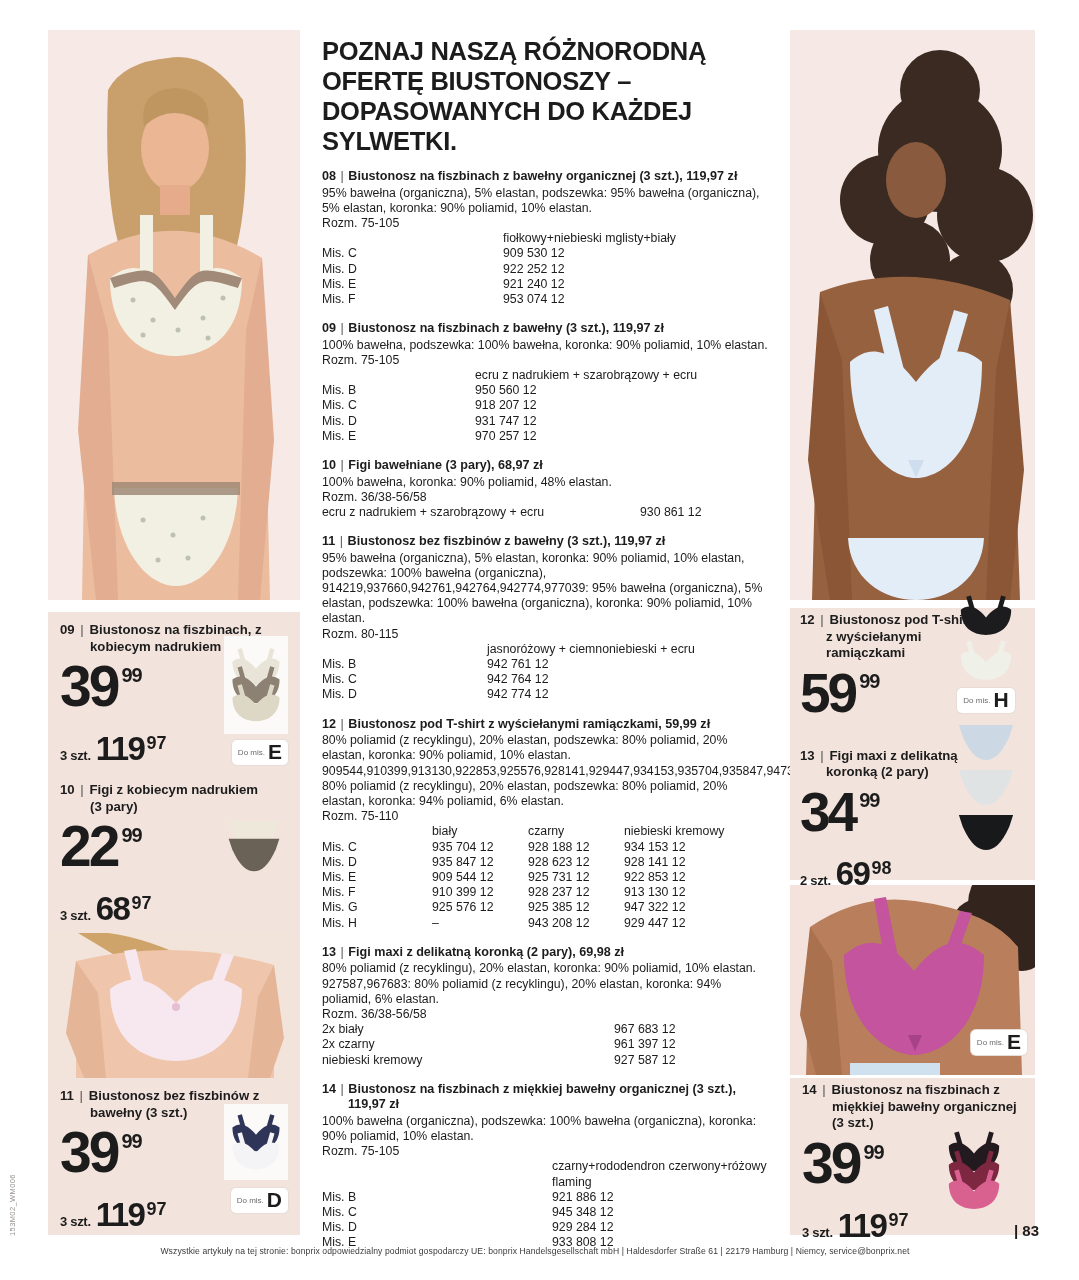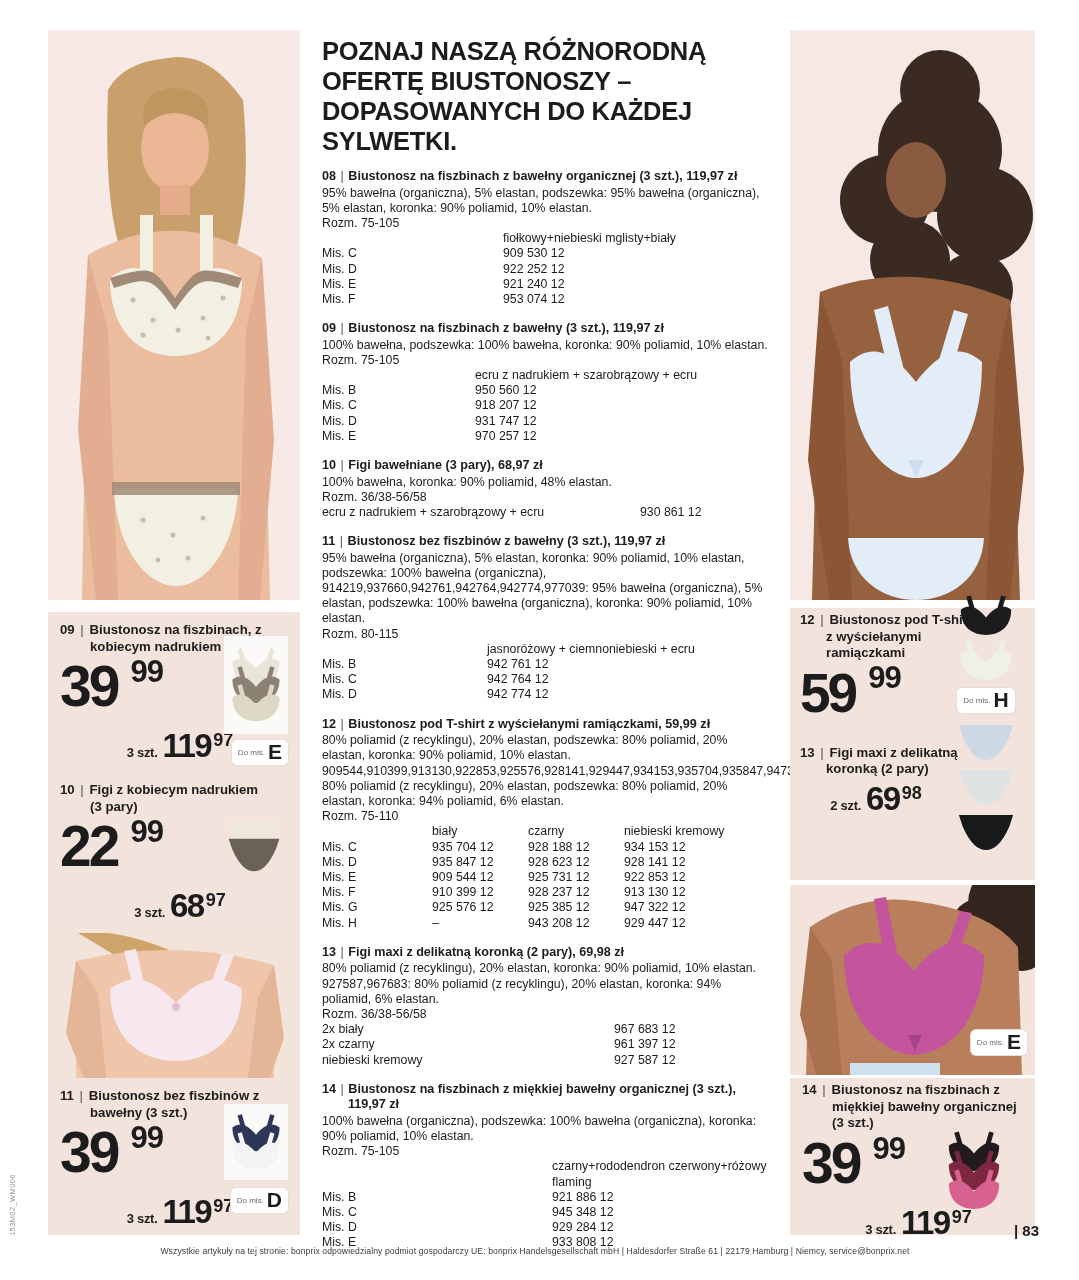--- a/index.html
+++ b/index.html
@@ -21,22 +21,22 @@
   #right-panel-14{left:790px;top:1078px;width:245px;height:157px;}
   .pricebox{position:absolute;left:0;width:100%;}
   .box09{top:6px;height:152px;}
   .box10{top:166px;height:150px;}
   .box11{top:472px;height:151px;}
   .box-pad{padding:4px 0 0 12px;}
   .box-title{font-weight:bold;font-size:13.2px;line-height:16.5px;width:178px;
     padding-left:30px;text-indent:-30px;}
   .box-title .sep{font-weight:normal;color:#555;padding:0 2px;}
   .price{font-weight:bold;font-size:57px;line-height:58px;letter-spacing:-3px;margin-top:2px;}
-  .price .pd{font-size:31px;letter-spacing:-1px;position:relative;top:-24px;margin-left:13px;text-align:center;}
-  .total{font-weight:bold;margin-top:2px;text-align:center;}
+  .price .pd{font-size:20px;letter-spacing:-1px;position:relative;top:-24px;margin-left:4px;text-align:center;}
+  .total{font-weight:bold;margin-top:2px;}
   .total .qty{font-size:13px;letter-spacing:-0.3px;margin-right:5px;}
   .total .ti{font-size:33px;letter-spacing:-1.5px;}
   .total .td{font-size:18px;position:relative;top:-11px;margin-left:2px;}
   
   .thumb-white{position:absolute;background:#fbfaf8;display:flex;flex-direction:column;
     align-items:center;justify-content:center;}
   .t09{right:12px;top:18px;width:64px;height:98px;}
   .t10{right:14px;top:28px;width:64px;height:80px;background:transparent;}
   .t11{right:12px;top:20px;width:64px;height:76px;}
   .thumb-stack svg{display:block;margin-top:-22px;}
@@ -293,20 +293,21 @@
     </div>
 </div>
 
 <div class="panel" id="right-panel">
   <div class="textcol">
       <div class="box-title">12 <span class="sep">|</span> Biustonosz pod T-shirt z wyściełanymi ramiączkami</div>
       <div class="price"><span class="pi">59</span><span class="pd">99</span></div>
       <div style="margin-top:14px">
         <div class="box-title">13 <span class="sep">|</span> Figi maxi z delikatną koronką (2 pary)</div>
       </div>
+      <div class="price"><span class="pi">34</span><span class="pd">99</span></div>
       <div class="total"><span class="qty">2 szt.</span><span class="ti">69</span><span class="td">98</span></div>
     </div>
   <div class="thumbcol">
       <svg width="62" height="43" viewBox="0 0 64 44">
         <path d="M14,2 L18,16 M50,2 L46,16" stroke="#1c1c1f" stroke-width="5" fill="none"></path>
         <path d="M6,16 C6,34 18,42 32,42 C46,42 58,34 58,16 C50,10 42,12 32,24 C22,12 14,10 6,16 Z" fill="#1c1c1f"></path>
       </svg>
       <svg width="62" height="43" viewBox="0 0 64 44">
         <path d="M14,2 L18,16 M50,2 L46,16" stroke="#eff0e8" stroke-width="5" fill="none"></path>
         <path d="M6,16 C6,34 18,42 32,42 C46,42 58,34 58,16 C50,10 42,12 32,24 C22,12 14,10 6,16 Z" fill="#eff0e8"></path>

